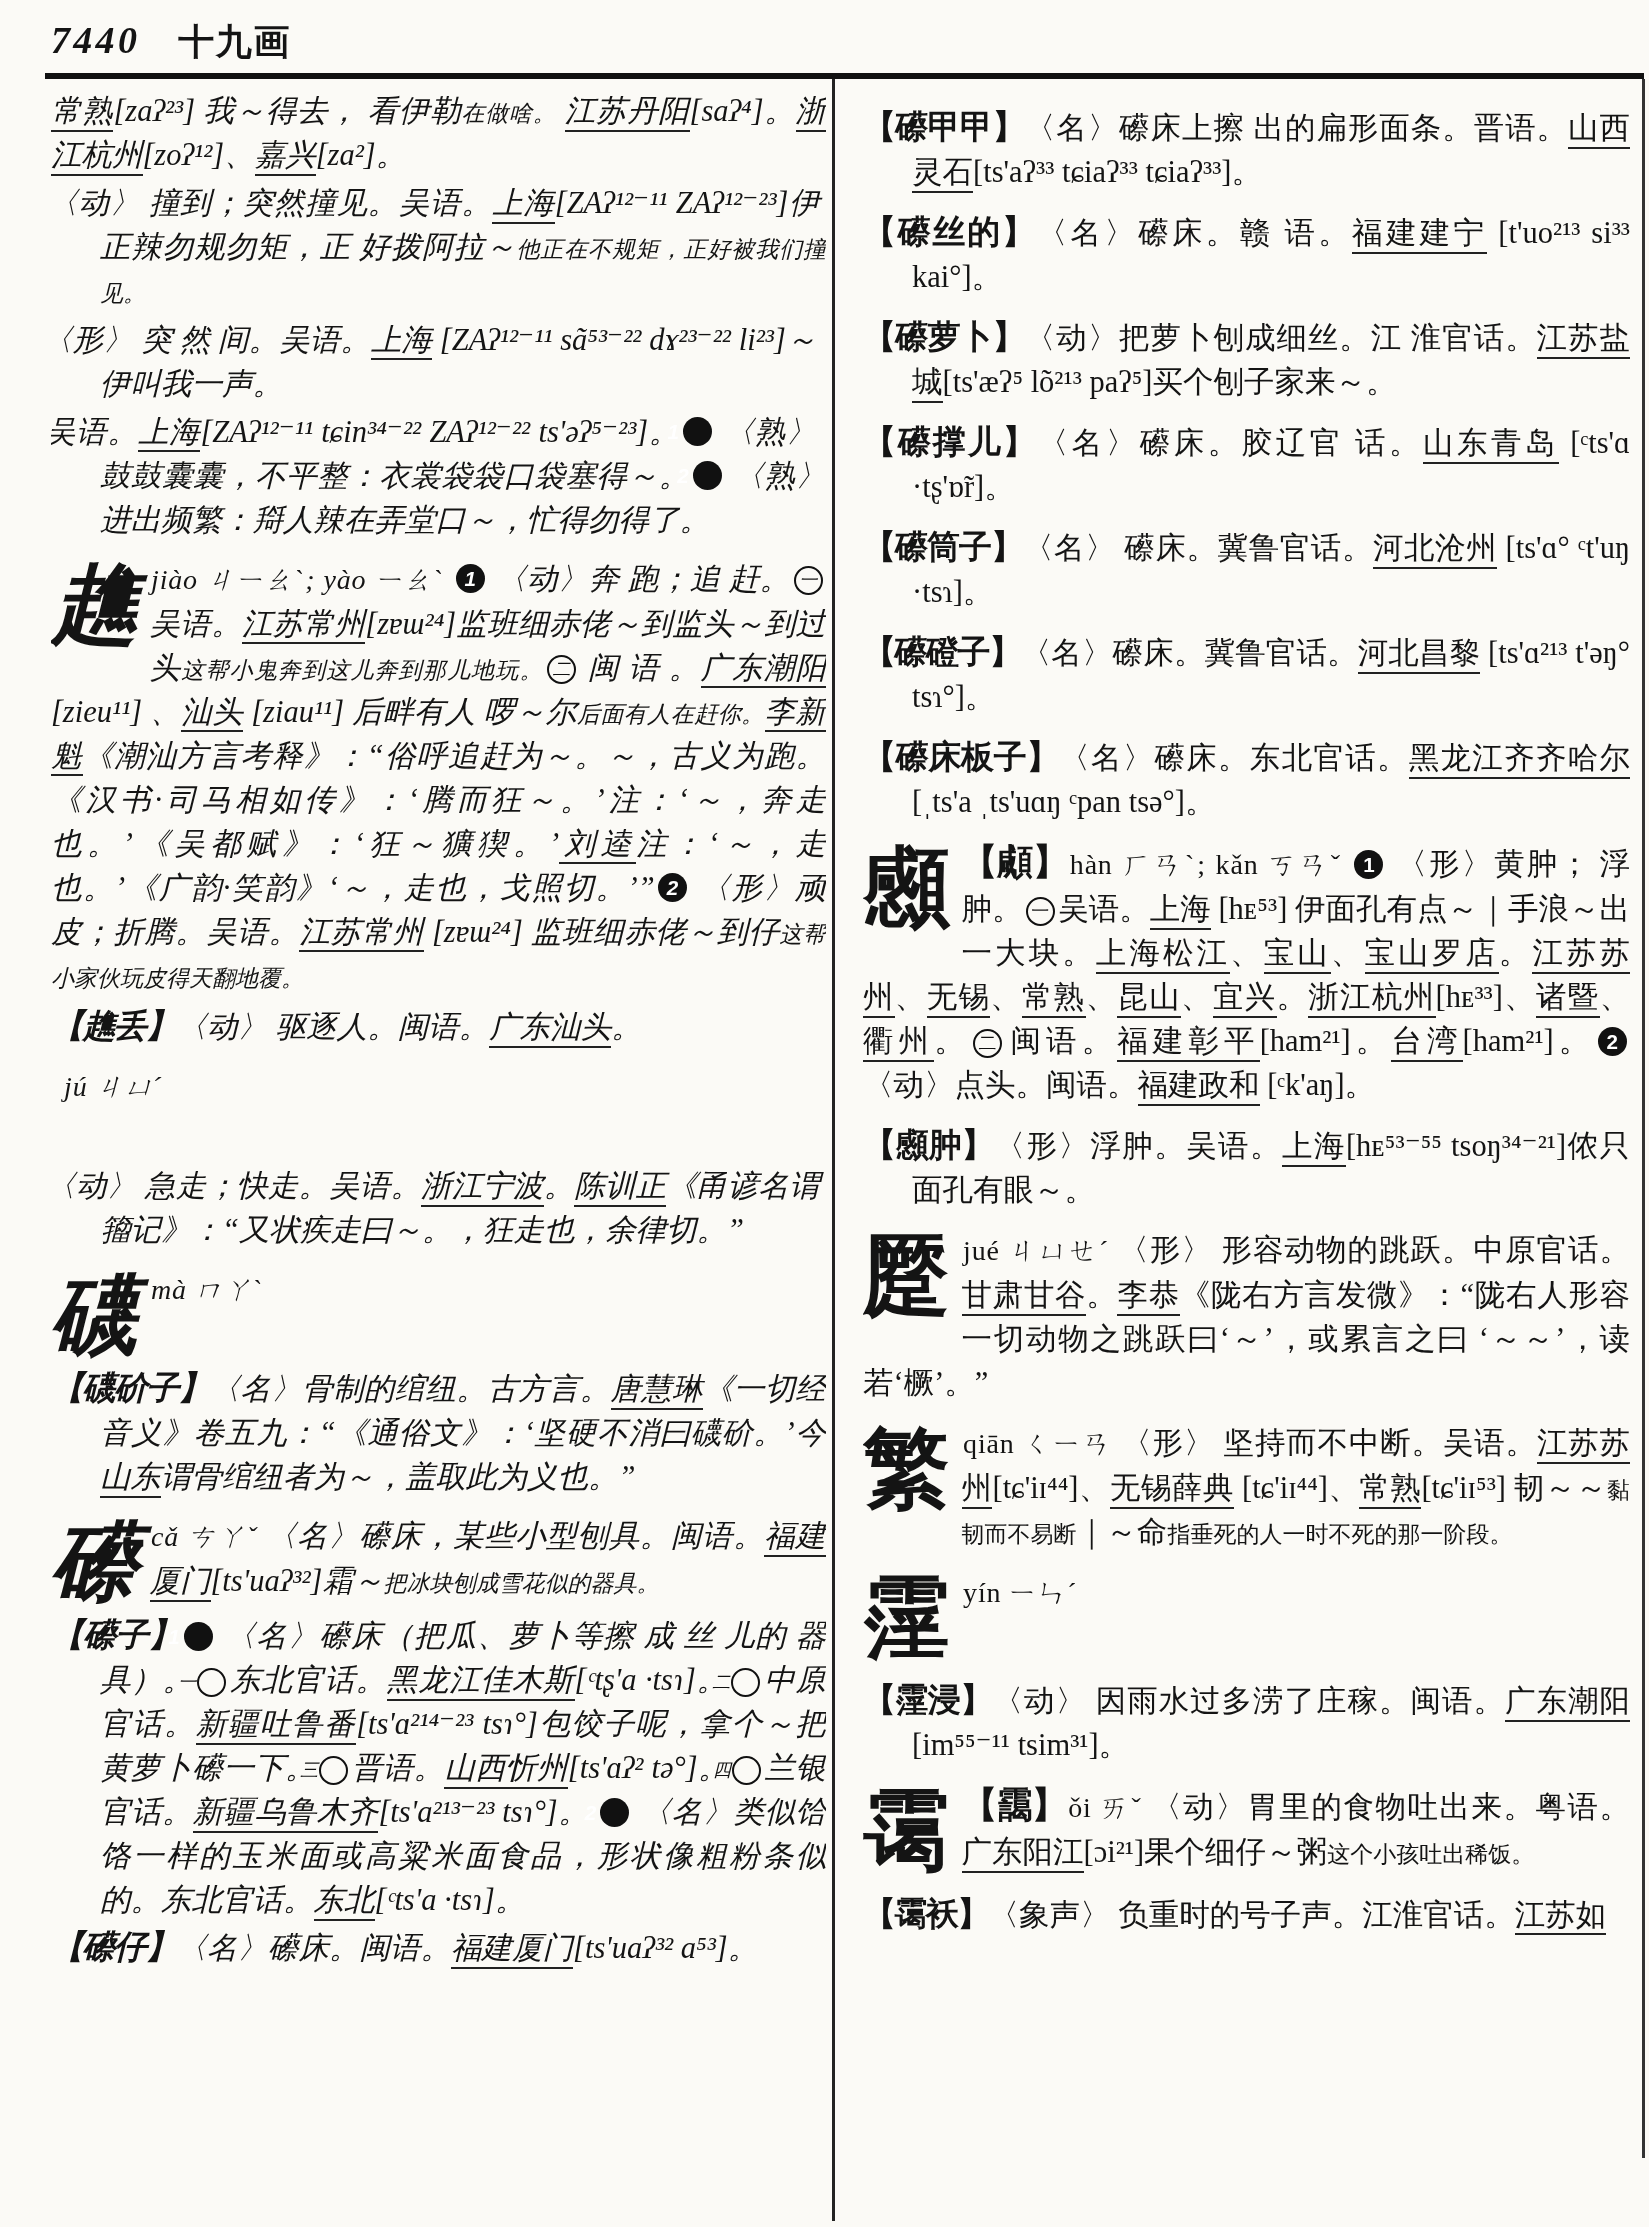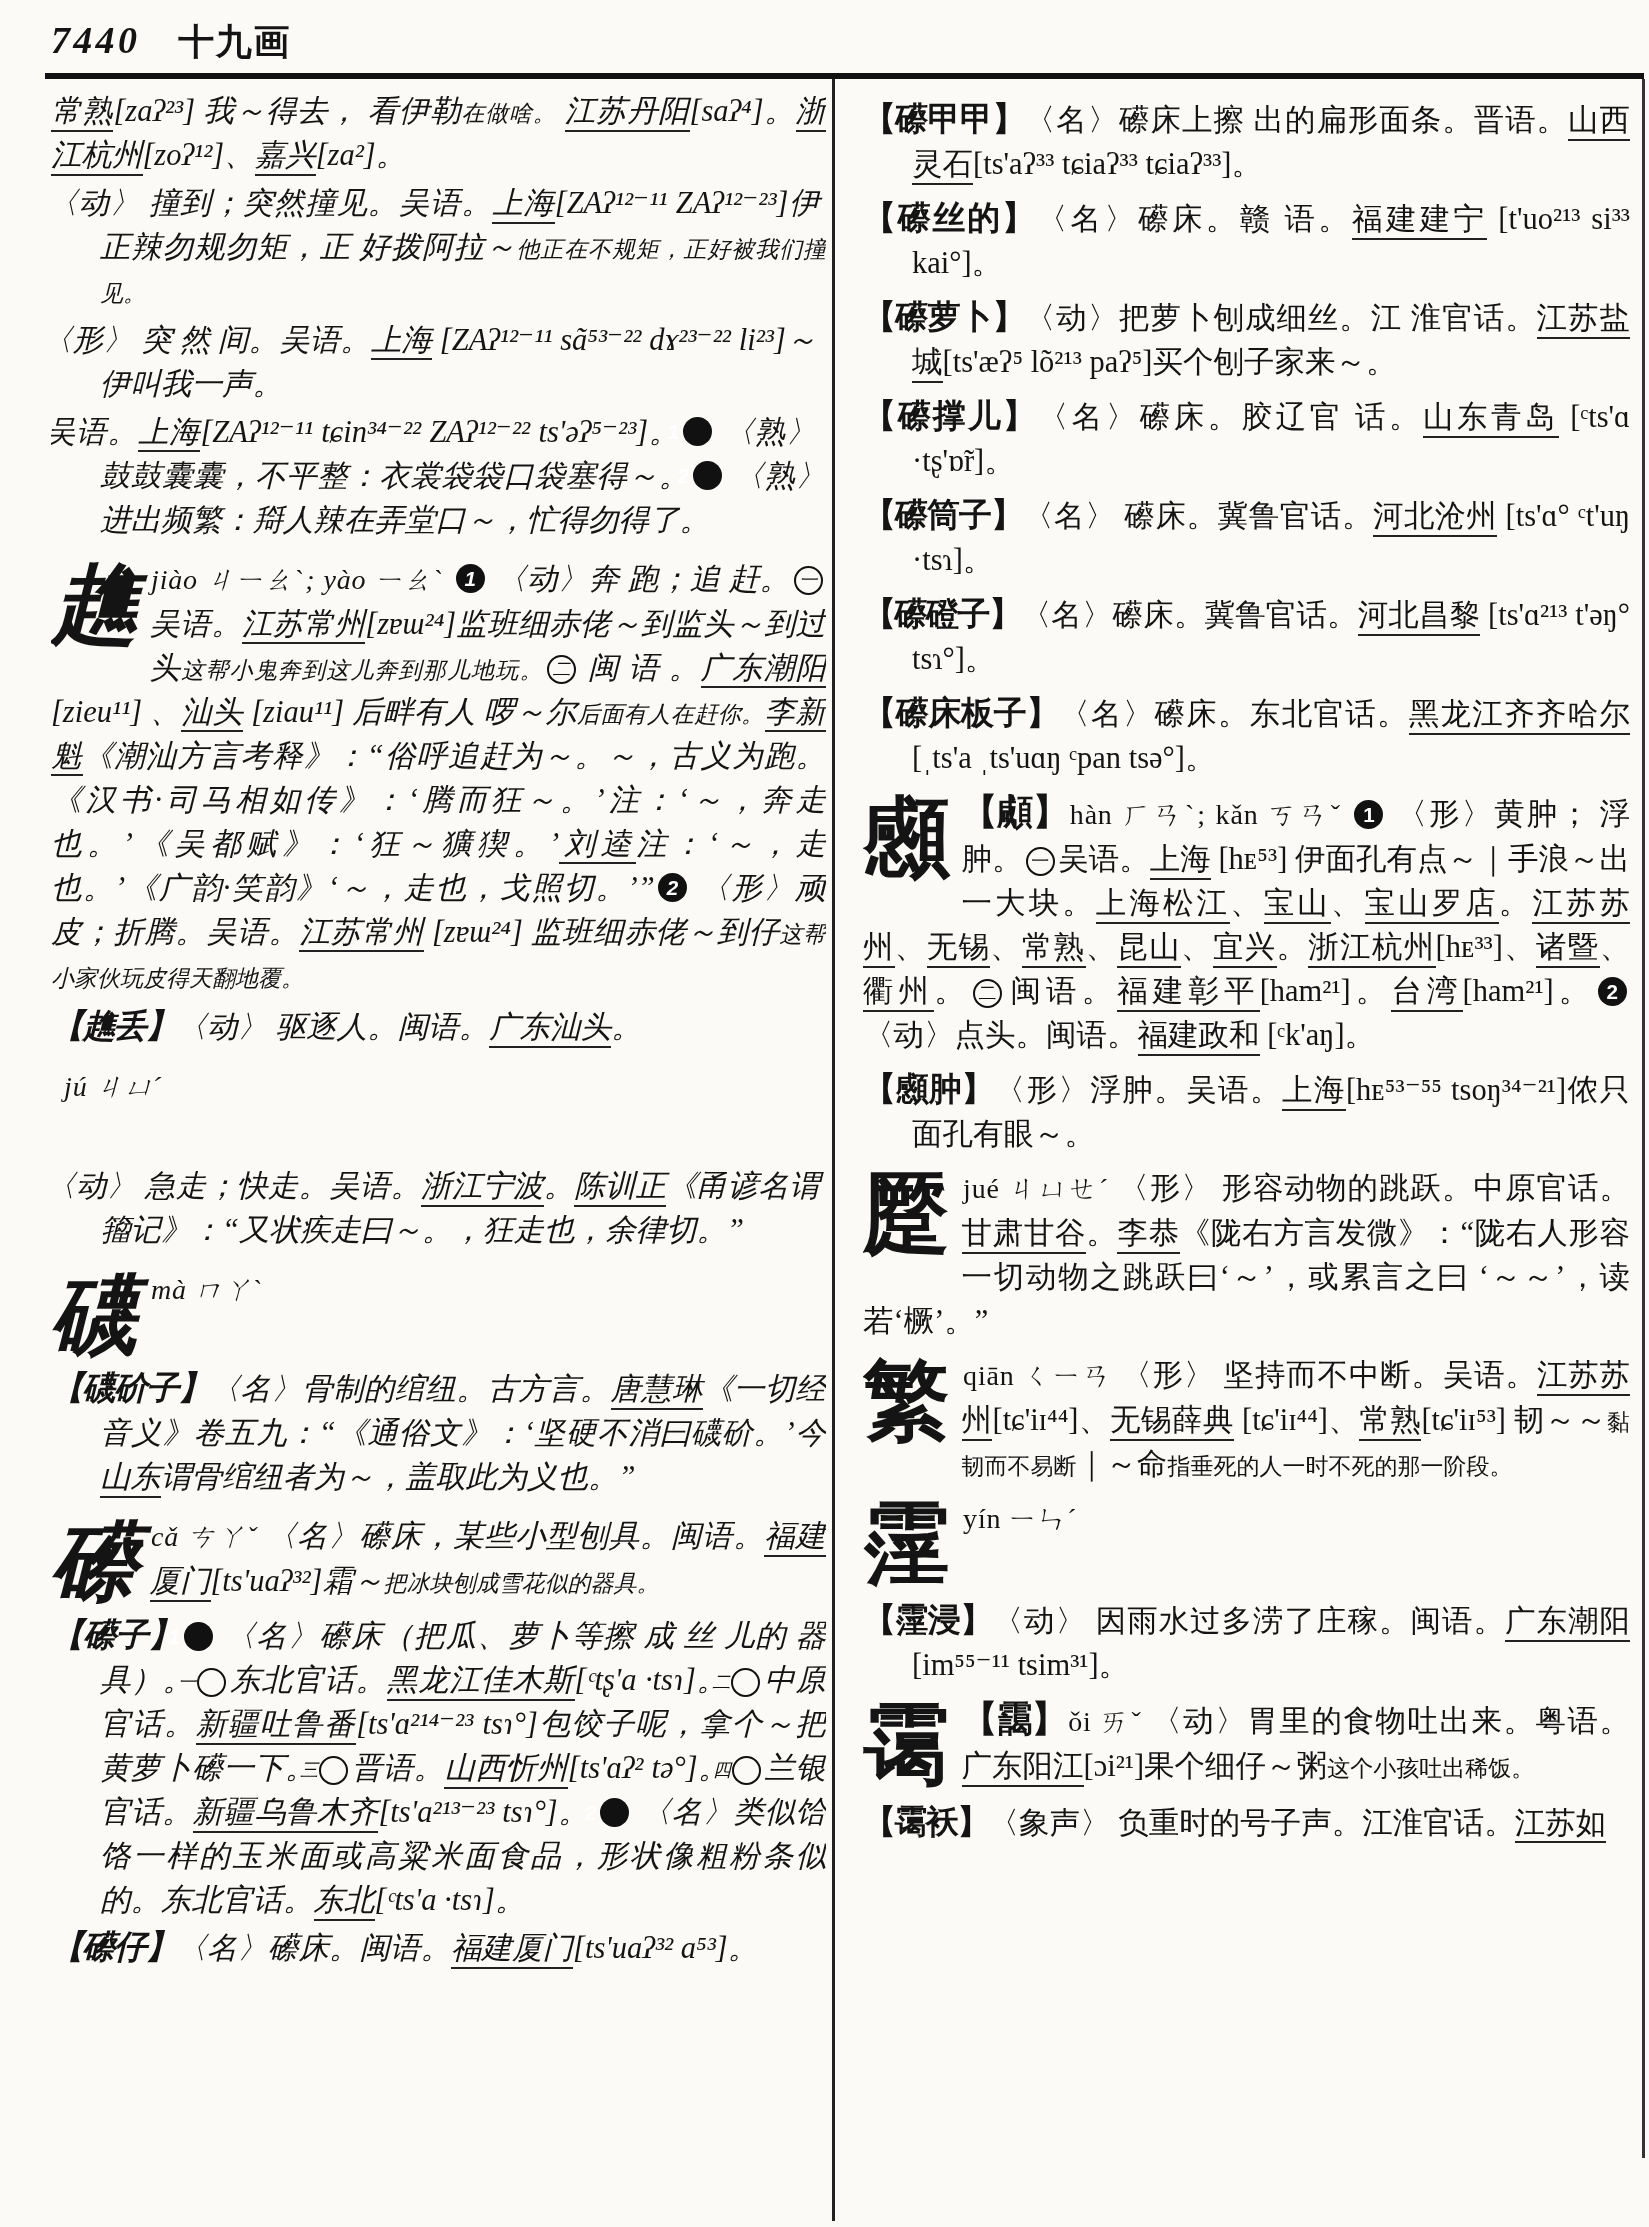--- a/index.html
+++ b/index.html
@@ -20,21 +20,21 @@
   }
   .col{
     position:absolute;top:89px;height:2128px;overflow:hidden;
     font-size:30.5px;line-height:44px;text-align:justify;
   }
   .col-left{left:51px;width:775px;font-style:italic;}
   .col-right{left:863px;width:767px;}
   .divider{position:absolute;left:832px;top:79px;width:2.5px;height:2142px;background:#222;}
   .edge-line{position:absolute;left:1642px;top:79px;width:2.5px;height:2079px;background:#333;}
   .block{margin:0 0 3.3px 0;}
-  .col-right .block{margin:8px 0 10px 0;}
+  .col-right .block{margin:16px 0 10px 0;}
   .entry{padding-left:49px;text-indent:-49px;}
   .entry-head{font-weight:bold;font-size:33px;letter-spacing:-1.6px;}
   .bigblock{margin:15px 0 6.6px 0;}
   .big-char{
     float:left;font-size:87px;line-height:89px;font-weight:bold;
     margin:3.3px 11.5px 0 0;
   }
   .trad{font-weight:bold;font-size:36px;letter-spacing:-2.5px;}
   .pinyin{font-size:28px;letter-spacing:0.8px;padding:0 8.2px 0 1.6px;}
   .uname{border-bottom:2.5px solid #222;padding-bottom:1.6px;}

